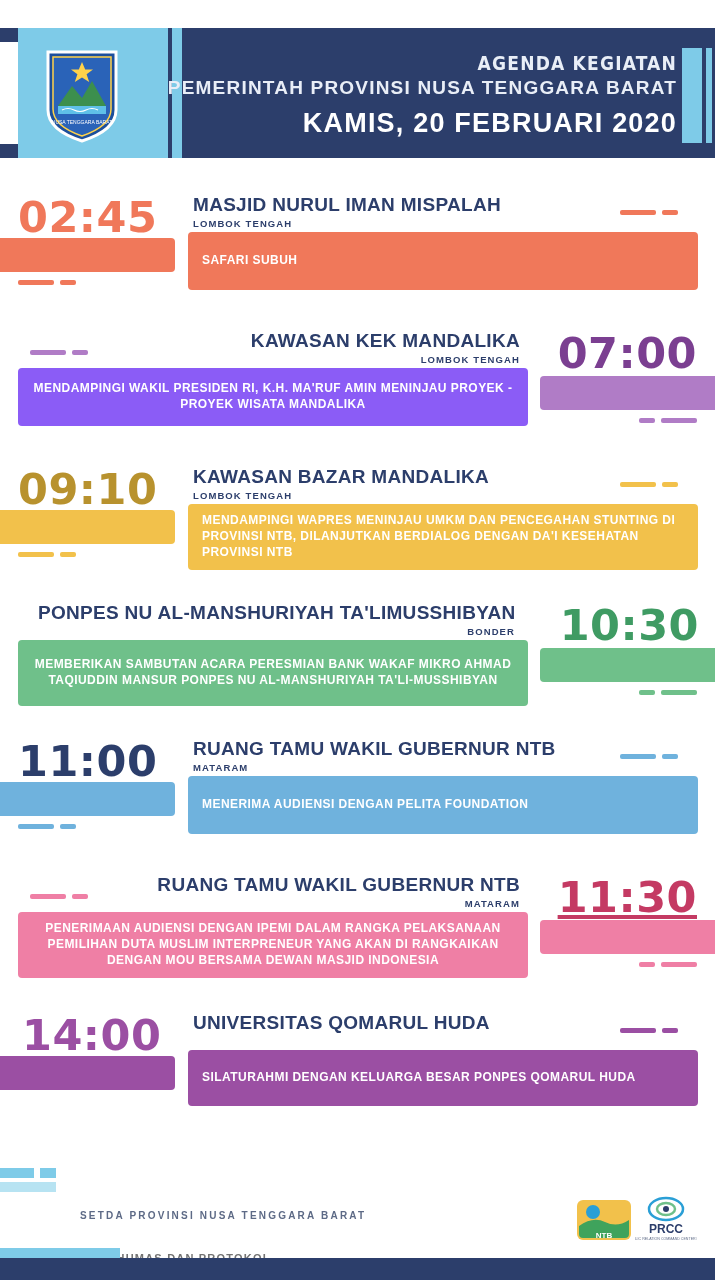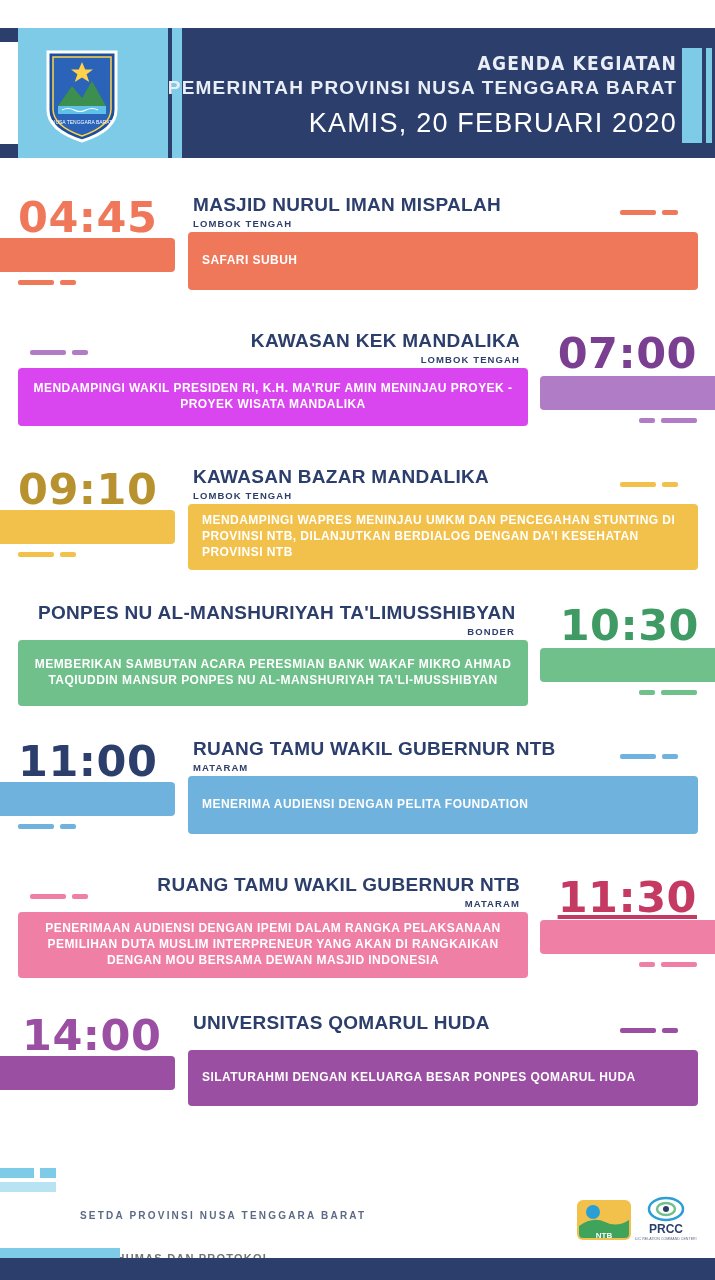--- a/index.html
+++ b/index.html
@@ -70,21 +70,21 @@
   .hdr-l1 {
     font-size: 19px; font-weight: bold; letter-spacing: 1.2px;
     color: #e9eef7;
     font-family: "DejaVu Sans Condensed", "Liberation Sans", sans-serif;
   }
   .hdr-l2 {
     font-size: 19px; font-weight: bold; letter-spacing: 1.2px;
     color: #e9eef7; margin-top: 3px;
   }
   .hdr-l3 {
-    font-size: 27px; font-weight: normal; letter-spacing: 1.2px;
+    font-size: 27px; font-weight: bold; letter-spacing: 1.2px;
     color: #ffffff; margin-top: 9px;
   }
 
   
   .rows { position: relative; }
   .row {
     position: relative;
     height: 132px;
   }
 
@@ -195,38 +195,38 @@
       <div class="hdr-l1">AGENDA KEGIATAN</div>
       <div class="hdr-l2">PEMERINTAH PROVINSI NUSA TENGGARA BARAT</div>
       <div class="hdr-l3">KAMIS, 20 FEBRUARI 2020</div>
     </div>
   </div>
 
   <div class="rows">
 
     <div class="row" style="height:138px;">
       <div class="timebar" style="left:0;top:58px;width:175px;background:#f0785a;border-radius:0 4px 4px 0;"></div>
-      <div class="time" style="left:18px;top:16px;color:#f0785a;">04:45</div>
+      <div class="time" style="left:18px;top:16px;color:#f0785a;">02:45</div>
       <div class="tick" style="left:18px;top:100px;width:36px;background:#f0785a;"></div>
       <div class="tick" style="left:60px;top:100px;width:16px;background:#f0785a;"></div>
       <div class="venue" style="left:193px;top:14px;">MASJID NURUL IMAN MISPALAH</div>
       <div class="city" style="left:193px;top:38px;">LOMBOK TENGAH</div>
       <div class="desc" style="left:188px;top:52px;width:510px;height:58px;background:#f0785a;">SAFARI SUBUH</div>
       <div class="tick" style="left:620px;top:30px;width:36px;background:#f0785a;"></div>
       <div class="tick" style="left:662px;top:30px;width:16px;background:#f0785a;"></div>
     </div>
 
     <div class="row" style="height:136px;">
       <div class="timebar" style="right:0;top:58px;width:175px;background:#b07cc6;border-radius:4px 0 0 4px;"></div>
       <div class="time" style="right:18px;top:14px;color:#7b3f91;">07:00</div>
       <div class="tick" style="right:18px;top:100px;width:36px;background:#b07cc6;"></div>
       <div class="tick" style="right:60px;top:100px;width:16px;background:#b07cc6;"></div>
       <div class="venue" style="right:195px;top:12px;">KAWASAN KEK MANDALIKA</div>
       <div class="city" style="right:195px;top:36px;">LOMBOK TENGAH</div>
-      <div class="desc center" style="left:18px;top:50px;width:510px;height:58px;background:#d946ef;">MENDAMPINGI WAKIL PRESIDEN RI, K.H. MA'RUF AMIN MENINJAU PROYEK - PROYEK WISATA MANDALIKA</div>
+      <div class="desc center" style="left:18px;top:50px;width:510px;height:58px;background:#8b5cf6;">MENDAMPINGI WAKIL PRESIDEN RI, K.H. MA'RUF AMIN MENINJAU PROYEK - PROYEK WISATA MANDALIKA</div>
       <div class="tick" style="left:30px;top:32px;width:36px;background:#b07cc6;"></div>
       <div class="tick" style="left:72px;top:32px;width:16px;background:#b07cc6;"></div>
     </div>
 
     <div class="row" style="height:136px;">
       <div class="timebar" style="left:0;top:56px;width:175px;background:#f2c14b;border-radius:0 4px 4px 0;"></div>
       <div class="time" style="left:18px;top:14px;color:#b8922e;">09:10</div>
       <div class="tick" style="left:18px;top:98px;width:36px;background:#f2c14b;"></div>
       <div class="tick" style="left:60px;top:98px;width:16px;background:#f2c14b;"></div>
       <div class="venue" style="left:193px;top:12px;">KAWASAN BAZAR MANDALIKA</div>

